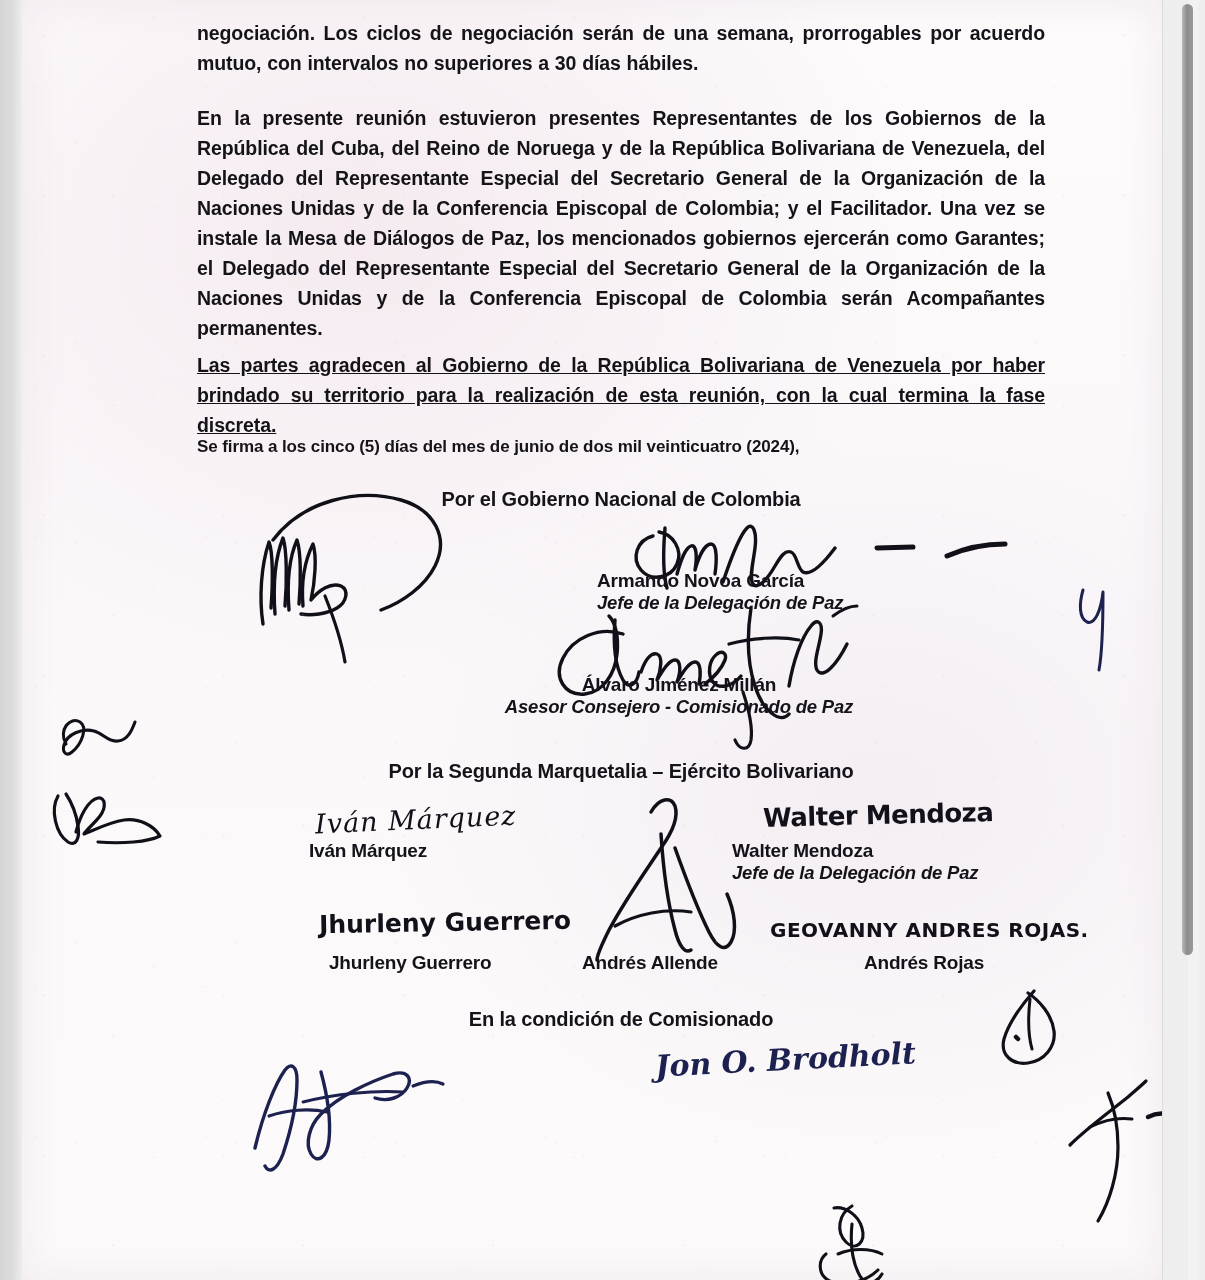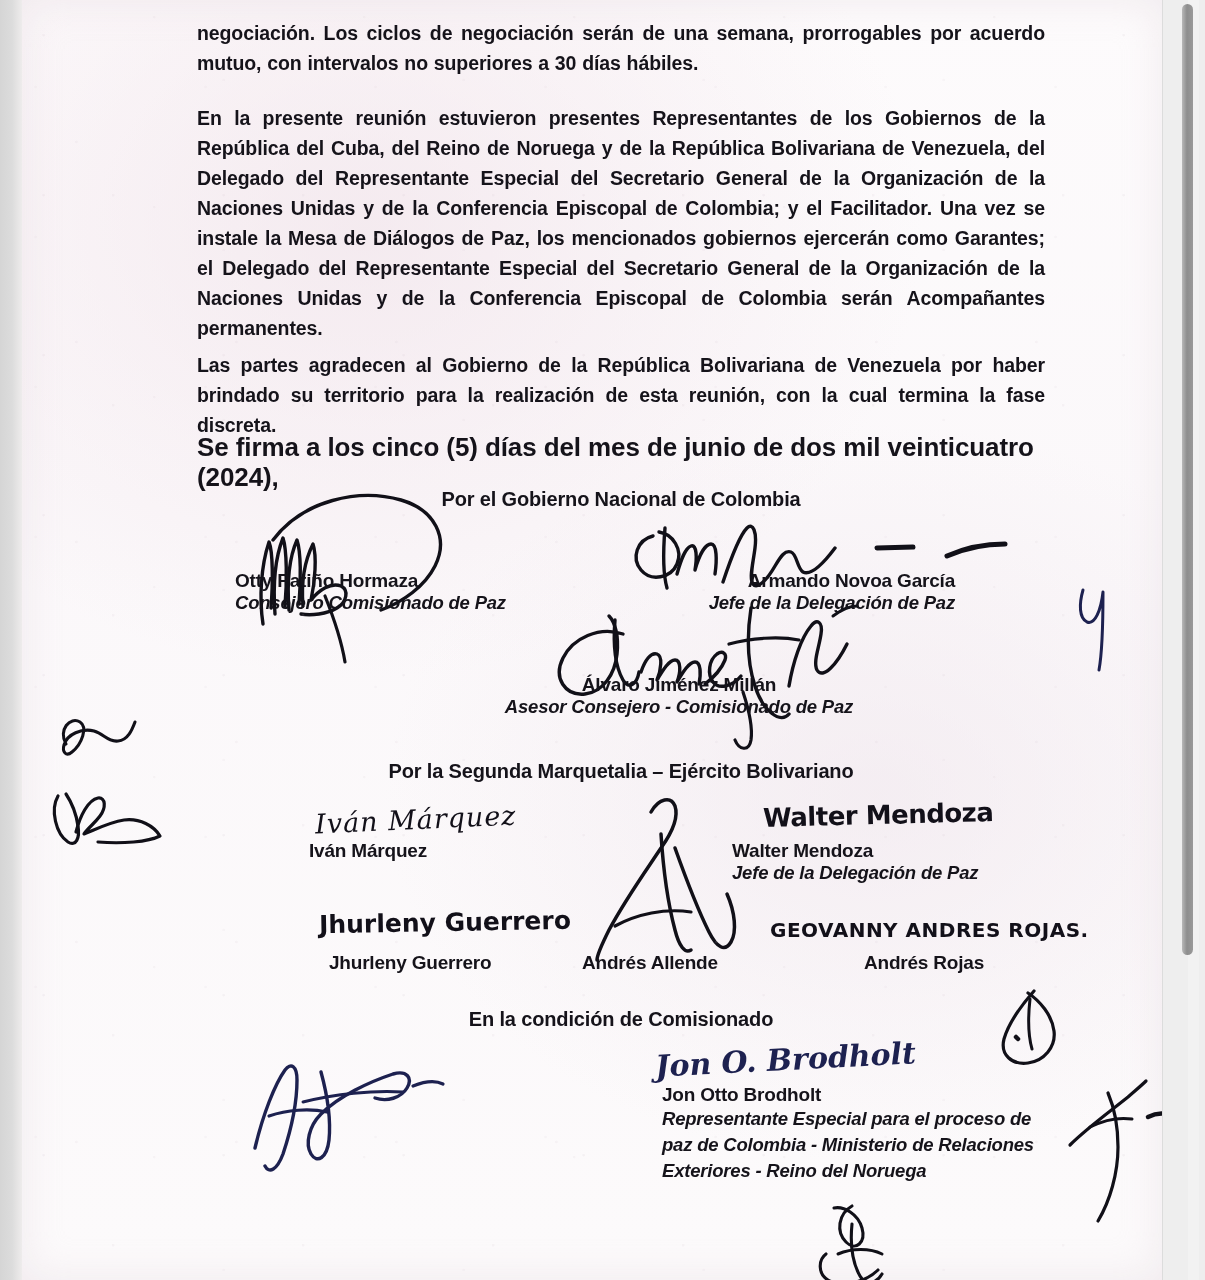--- a/index.html
+++ b/index.html
@@ -86,21 +86,21 @@
     margin: 0 0 22px 0;
     font-size: 19.5px;
     line-height: 30px;
     font-weight: 600;
     text-align: justify;
     letter-spacing: -0.1px;
     word-spacing: 0.5px;
   }
   p.nowrap-date {
     margin: 0;
-    font-size: 26px;
+    font-size: 17px;
     line-height: 30px;
     font-weight: 600;
     letter-spacing: -0.1px;
   }
 
   h3.section-head {
     margin: 0;
     font-size: 20px;
     font-weight: 700;
     text-align: center;
@@ -200,21 +200,21 @@
     <div id="doc">
 
       <div style="position:absolute; left:0; top:18px; width:848px;">
         <p class="body">negociación. Los ciclos de negociación serán de una semana, prorrogables por acuerdo mutuo, con intervalos no superiores a 30 días hábiles.</p>
       </div>
 
       <div style="position:absolute; left:0; top:103px; width:848px;">
         <p class="body">En la presente reunión estuvieron presentes Representantes de los Gobiernos de la República del Cuba, del Reino de Noruega y de la República Bolivariana de Venezuela, del Delegado del Representante Especial del Secretario General de la Organización de la Naciones Unidas y de la Conferencia Episcopal de Colombia; y el Facilitador. Una vez se instale la Mesa de Diálogos de Paz, los mencionados gobiernos ejercerán como Garantes; el Delegado del Representante Especial del Secretario General de la Organización de la Naciones Unidas y de la Conferencia Episcopal de Colombia serán Acompañantes permanentes.</p>
       </div>
 
-      <div style="position:absolute; left:0; top:350px; width:848px;">
+      <div style="position:absolute; left:0; top:350px; width:848px;text-decoration:underline;">
         <p class="body">Las partes agradecen al Gobierno de la República Bolivariana de Venezuela por haber brindado su territorio para la realización de esta reunión, con la cual termina la fase discreta.</p>
       </div>
 
       <div style="position:absolute; left:0; top:432px; width:848px;">
         <p class="nowrap-date">Se firma a los cinco (5) días del mes de junio de dos mil veinticuatro (2024),</p>
       </div>
 
       <div class="sig" style="left:0; top:488px; width:848px;">
         <h3 class="section-head">Por el Gobierno Nacional de Colombia</h3>
       </div>
@@ -224,45 +224,41 @@
           <path d="M14 138 C10 112, 12 80, 20 56 C24 66, 24 96, 22 122" stroke-width="3.4"></path>
           <path d="M26 128 C24 100, 26 72, 34 52 C38 64, 38 96, 36 120" stroke-width="3.4"></path>
           <path d="M40 124 C38 98, 40 72, 48 54 C52 66, 52 94, 50 118" stroke-width="3.4"></path>
           <path d="M54 120 C52 96, 56 74, 64 58 C68 70, 66 96, 62 114
                    C70 104, 82 96, 92 100 C100 104, 98 116, 88 122 C78 128, 62 130, 52 128" stroke-width="3.4"></path>
           <path d="M24 54 C54 14, 110 2, 152 14 C186 24, 200 52, 186 80 C176 100, 154 116, 132 124" stroke-width="3.4"></path>
           <path d="M76 110 C84 130, 92 152, 96 176" stroke-width="3.2"></path>
         </svg>
       </div>
 
-      <div class="sig" style="left:38px; top:570px; width:330px;">
-        <div class="name">Otty Patiño Hormaza</div>
-        <div class="role">Consejero Comisionado de Paz</div>
-      </div>
 
       <div class="ink ink-black" style="left:428px; top:518px;">
         <svg width="250" height="80" viewBox="0 0 250 80">
           <path d="M28 18 C12 22, 6 40, 16 52 C26 64, 46 60, 52 46 C58 32, 48 16, 34 14" stroke-width="3.4"></path>
           <path d="M40 10 C38 34, 38 56, 42 70" stroke-width="3.4"></path>
           <path d="M52 56 C56 42, 60 30, 66 28 C72 26, 72 40, 70 52
                    C74 38, 80 26, 86 26 C92 26, 92 42, 90 56" stroke-width="3.4"></path>
           <path d="M98 64 C106 40, 114 18, 122 10 C128 4, 132 14, 130 30
                    C128 46, 124 60, 128 66 C132 72, 142 62, 150 48
                    C156 38, 160 32, 166 34 C172 36, 172 50, 178 54 C186 58, 198 46, 210 30" stroke-width="3.4"></path>
         </svg>
       </div>
 
       <div class="ink ink-black" style="left:676px; top:538px;">
         <svg width="150" height="30" viewBox="0 0 150 30">
           <path d="M4 10 L40 9" stroke-width="5"></path>
           <path d="M74 18 C92 10, 114 6, 132 6" stroke-width="5"></path>
         </svg>
       </div>
 
-      <div class="sig" style="left:418px; top:570px; width:340px;text-align:right;">
+      <div class="sig" style="left:400px; top:570px; width:340px;">
         <div class="name">Armando Novoa García</div>
         <div class="role">Jefe de la Delegación de Paz</div>
       </div>
 
       <div class="ink ink-black" style="left:340px; top:600px;">
         <svg width="340" height="130" viewBox="0 0 340 130">
           <path d="M86 34 C62 26, 36 38, 26 58 C16 78, 28 96, 48 94 C66 92, 78 74, 80 54
                    C82 36, 78 22, 72 16" stroke-width="3.4"></path>
           <path d="M78 20 C76 44, 78 66, 86 80 C92 90, 100 84, 102 72" stroke-width="3.4"></path>
           <path d="M104 72 C108 60, 114 52, 120 54 C126 56, 124 70, 120 80
@@ -339,24 +335,20 @@
                    C88 100, 92 82, 104 70 C122 52, 152 38, 176 30 C190 26, 196 34, 190 44
                    C184 54, 170 58, 158 54" stroke-width="3.4"></path>
           <path d="M86 58 C118 50, 156 46, 186 48" stroke-width="3"></path>
           <path d="M196 42 C206 38, 218 36, 226 40" stroke-width="3.2"></path>
         </svg>
       </div>
 
 
       <div class="hand hand-blue" style="left:458px; top:1042px; font-size:30px; letter-spacing:0px; transform:rotate(-3deg); font-family:'DejaVu Serif', serif; font-style:italic; font-weight:600;">Jon O. Brodholt</div>
 
-      <div class="sig" style="left:465px; top:1084px; width:380px;">
-        <div class="name">Jon Otto Brodholt</div>
-        <div class="role wrap">Representante Especial para el proceso de paz de Colombia - Ministerio de Relaciones Exteriores - Reino del Noruega</div>
-      </div>
 
     </div>
   </div>
 
   <div id="right-gutter">
     <div id="scroll-track">
       <div id="scroll-thumb"></div>
     </div>
   </div>
 

